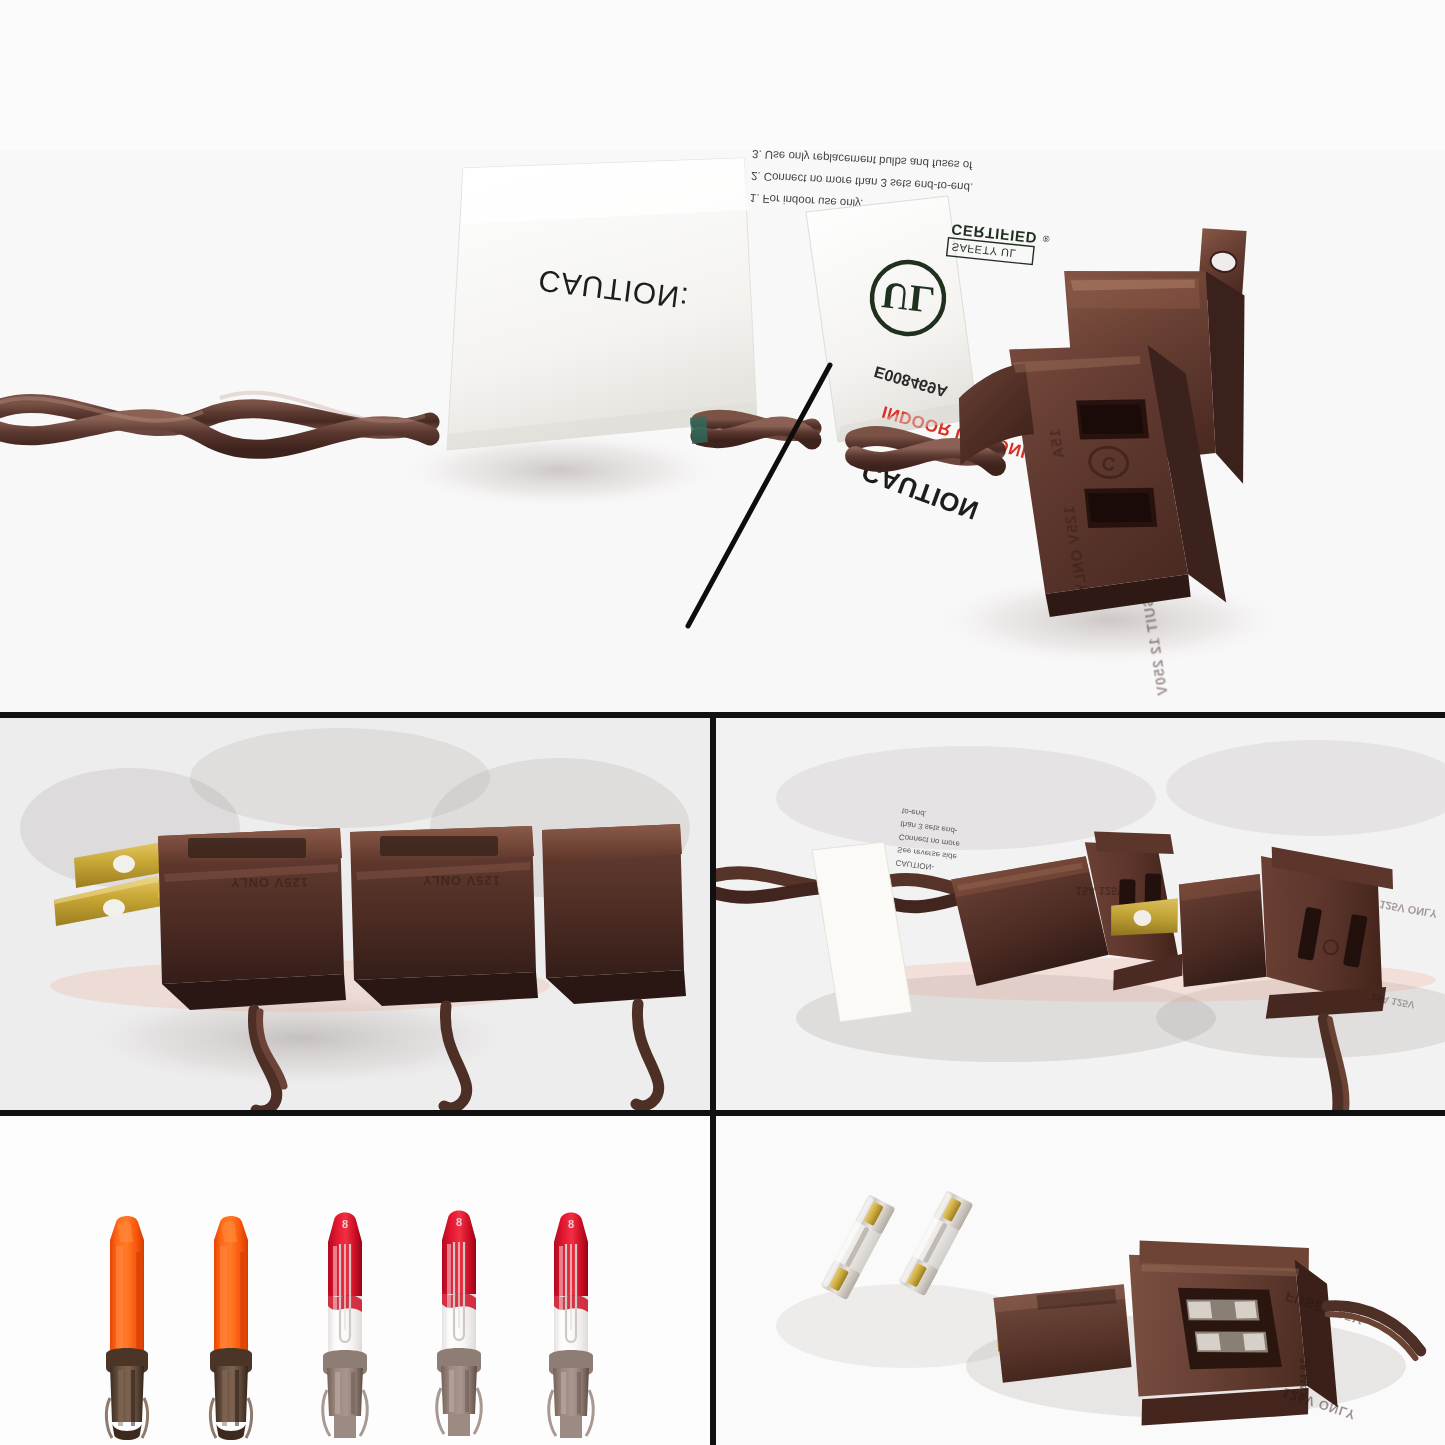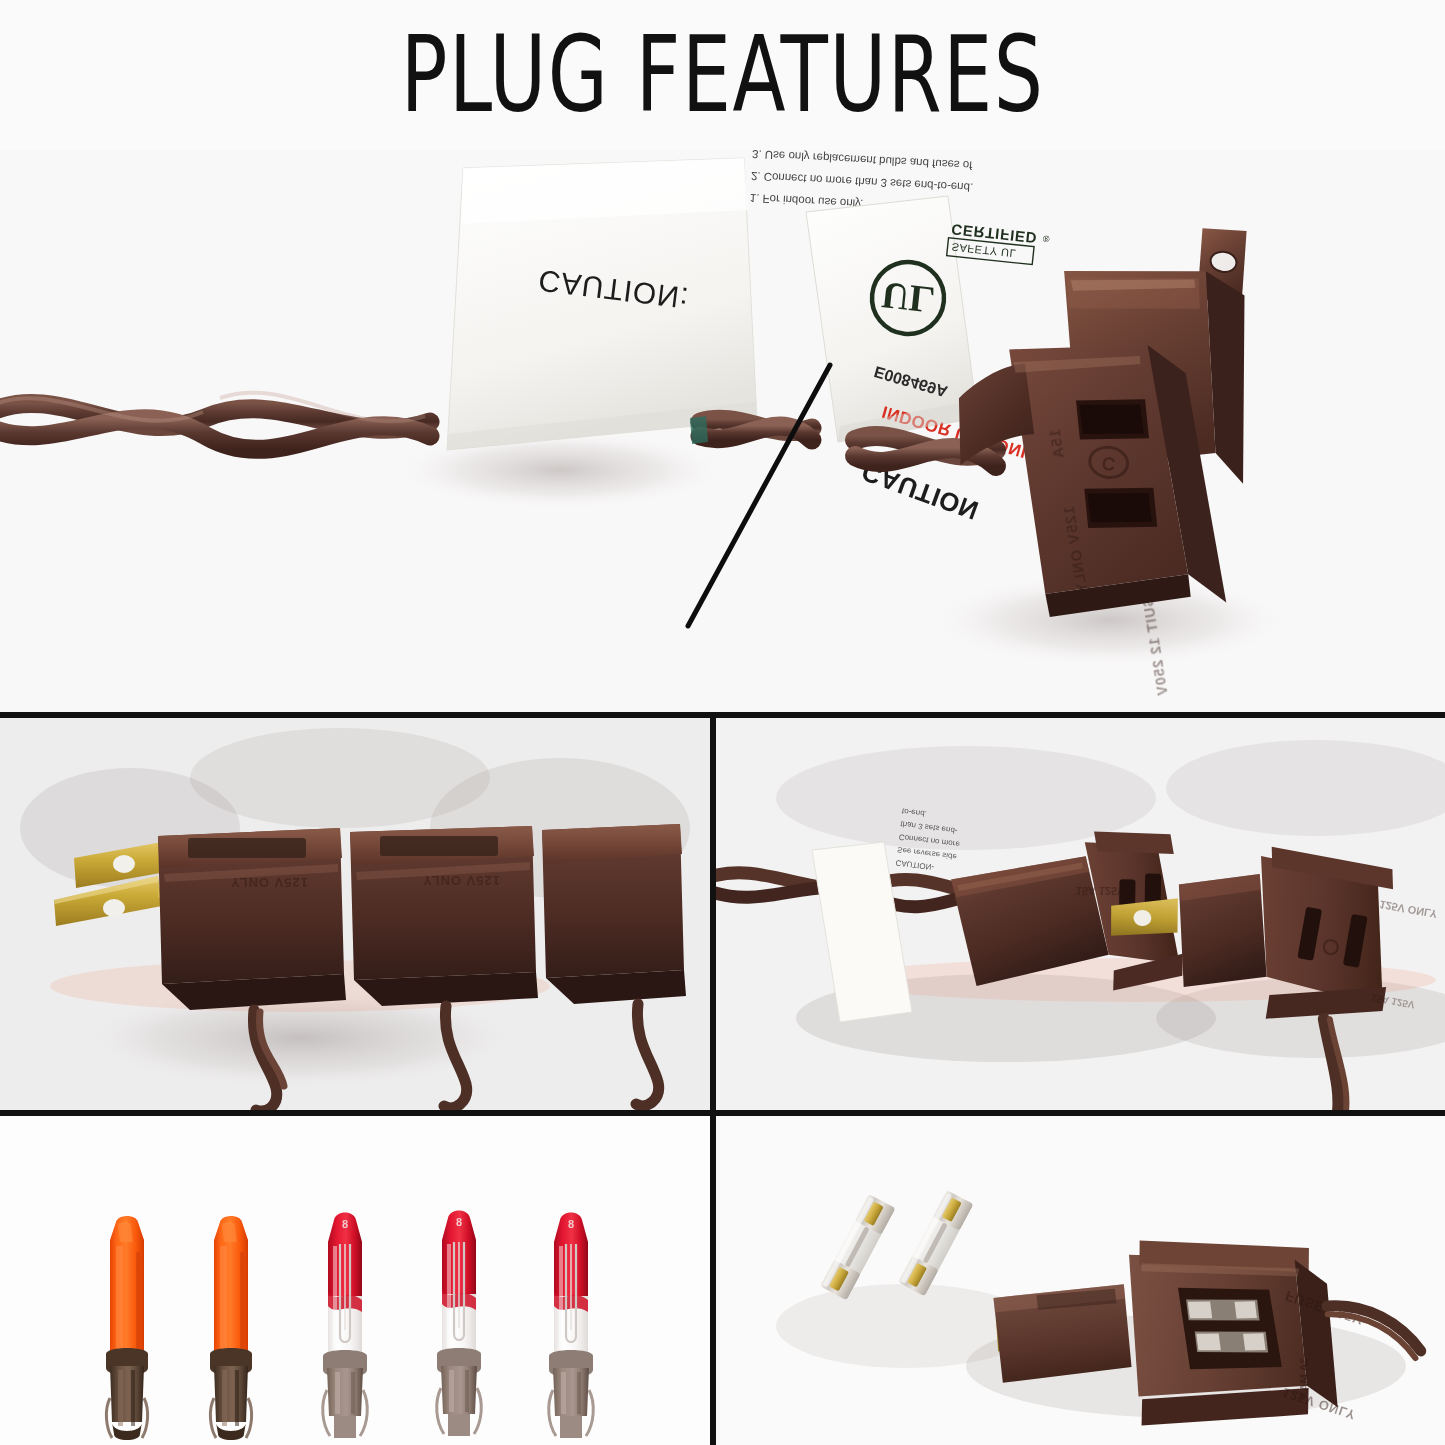--- a/index.html
+++ b/index.html
@@ -44,23 +44,20 @@
 
   
   .leader{ position:absolute; z-index:25; }
   svg{ display:block; }
 </style>
 </head>
 <body>
 
 <div id="infographic">
 
-  <div class="title-bar">
-    <h1>PLUG FEATURES</h1>
-  </div>
 
   <div class="panel p-hero">
     <svg width="1445" height="562" viewBox="0 0 1445 562">
       <defs>
         <linearGradient id="cordG" x1="0" y1="0" x2="0" y2="1">
           <stop offset="0%" stop-color="#7a5246"></stop>
           <stop offset="35%" stop-color="#5c3a31"></stop>
           <stop offset="70%" stop-color="#472a23"></stop>
           <stop offset="100%" stop-color="#6b463c"></stop>
         </linearGradient>

